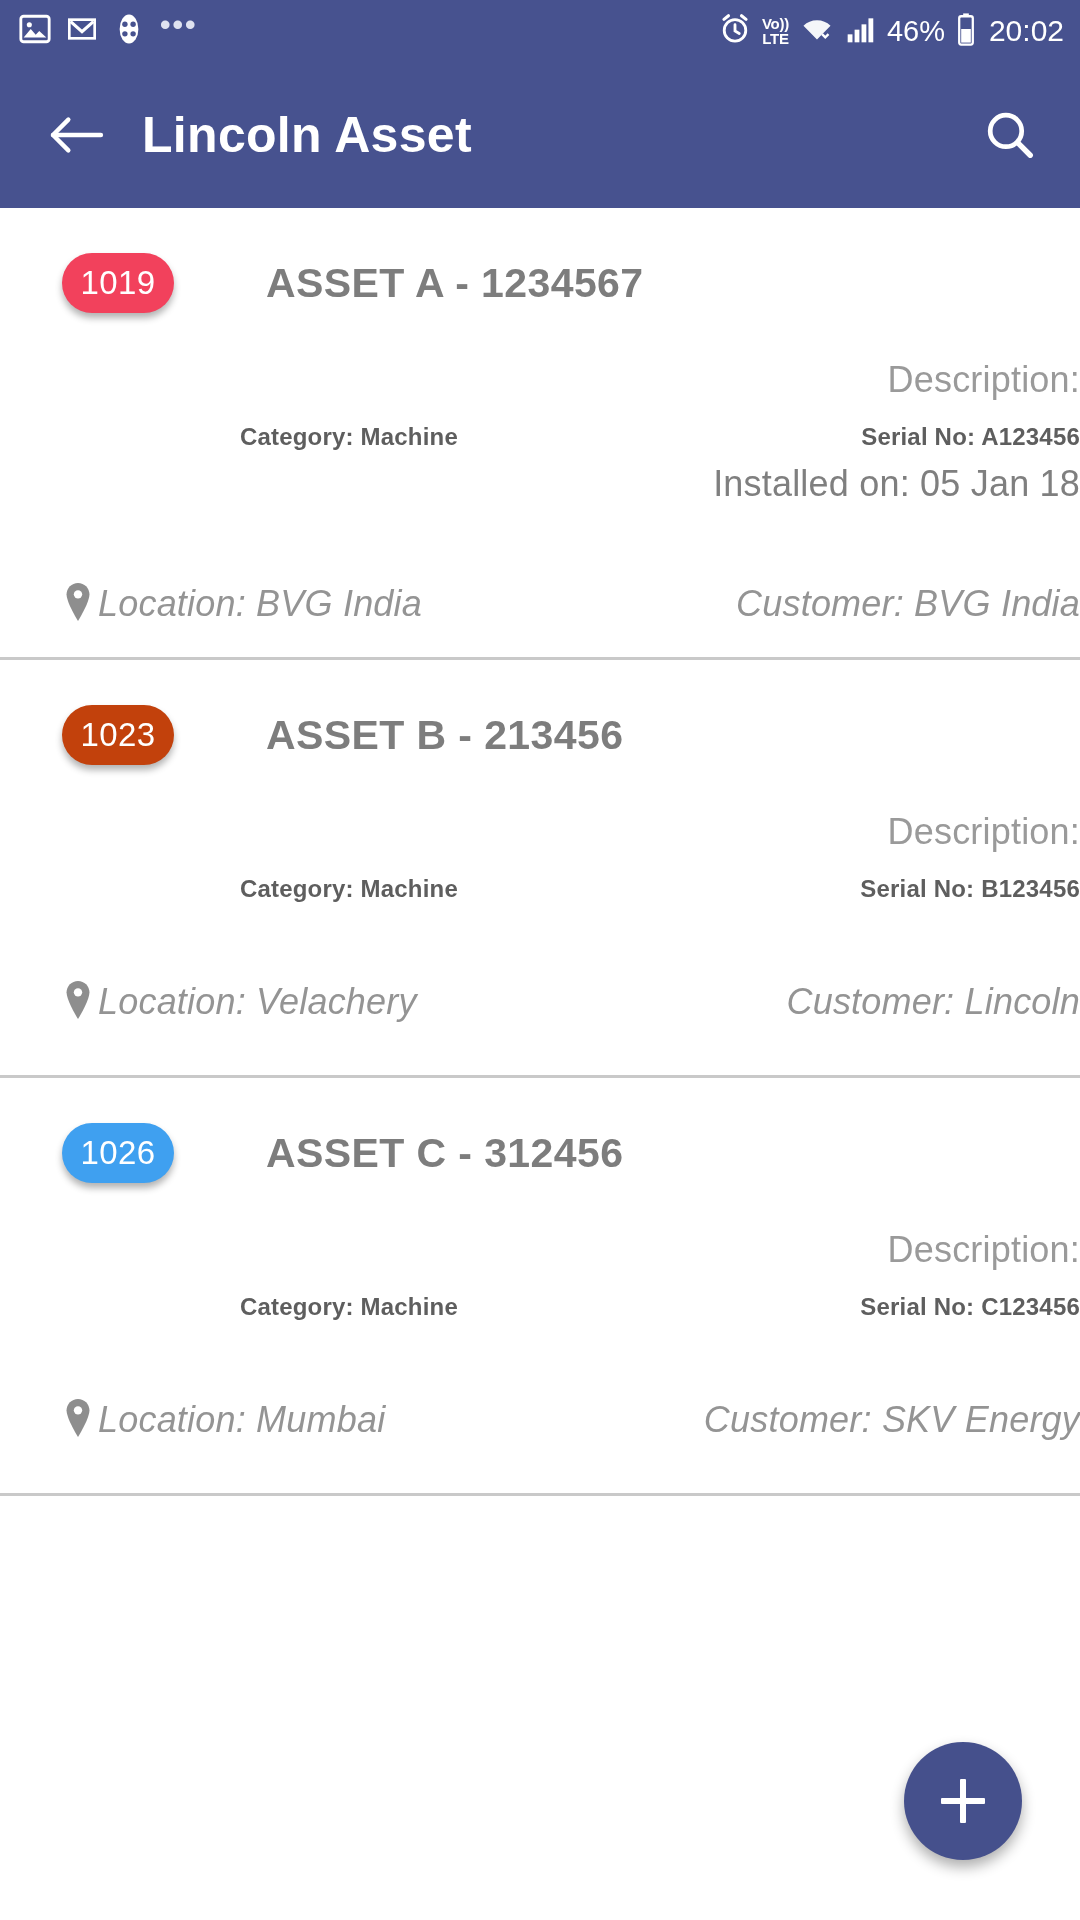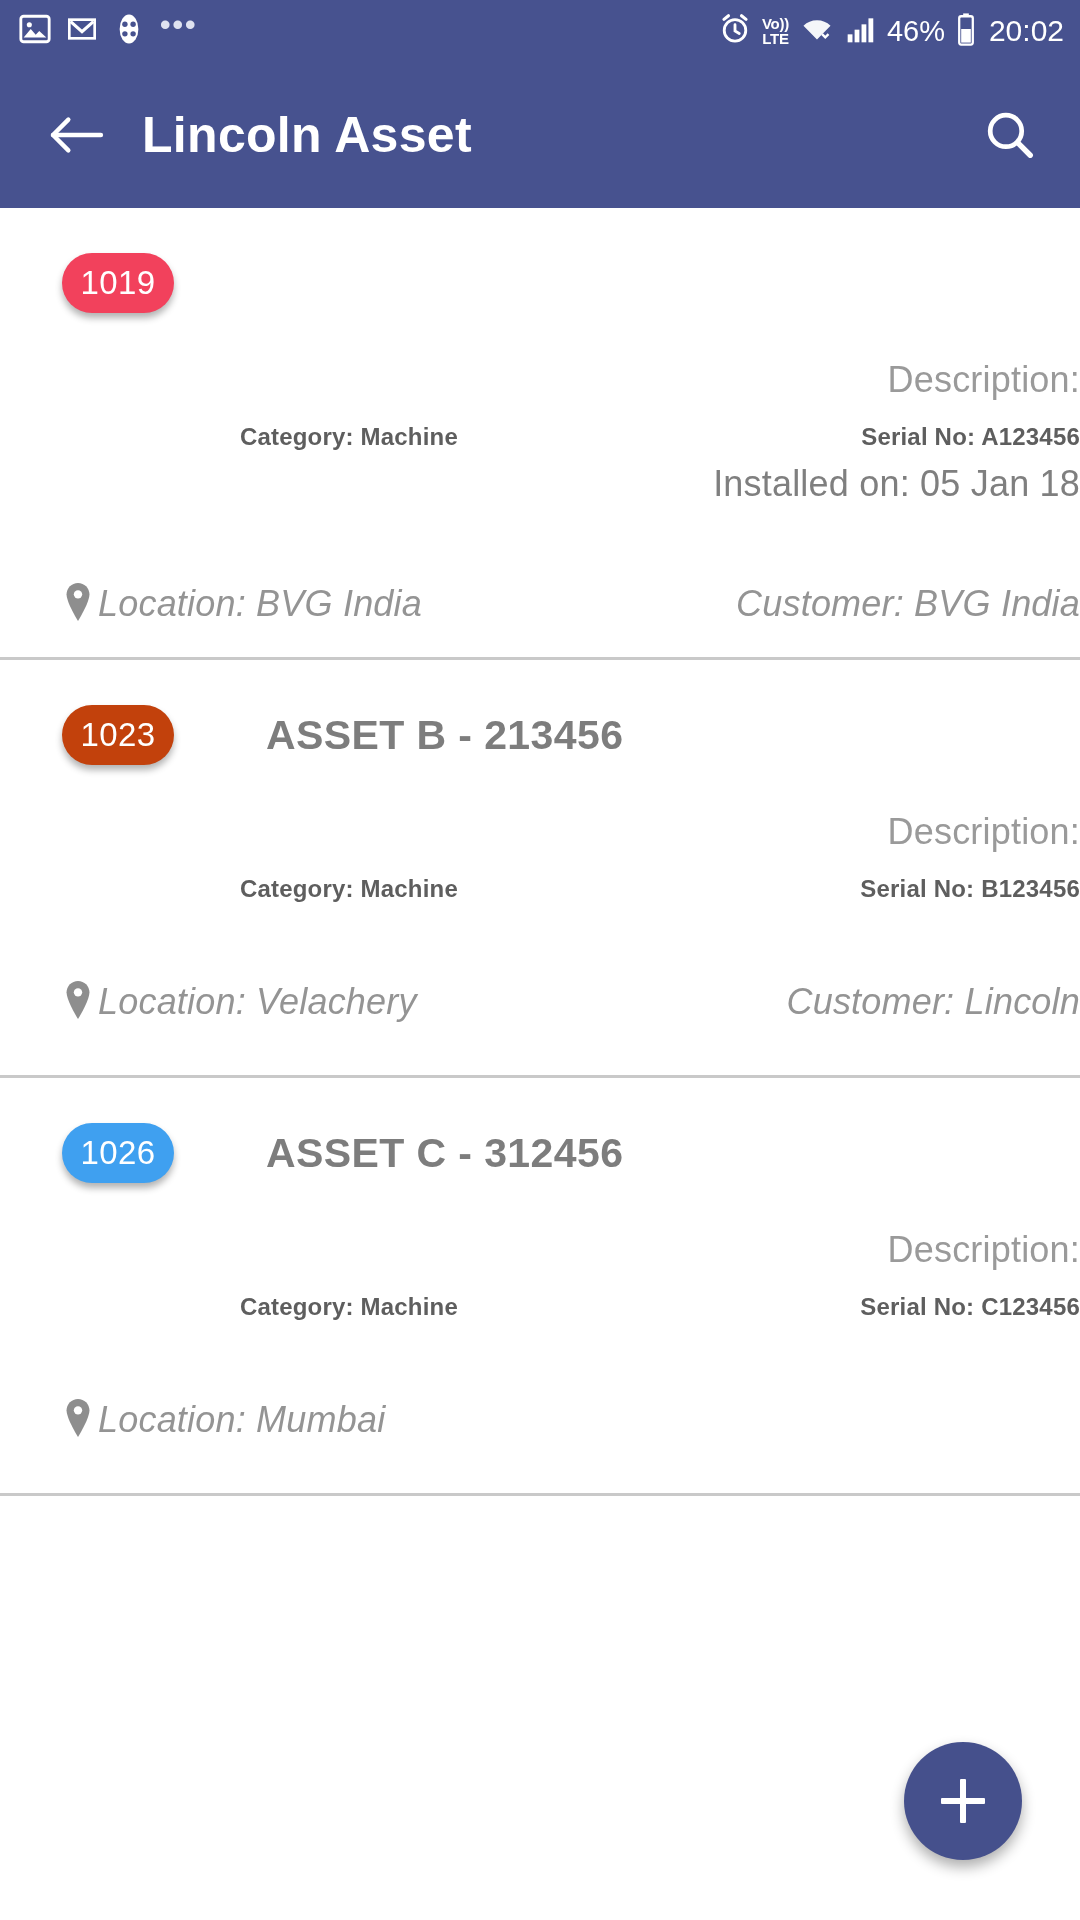--- a/index.html
+++ b/index.html
@@ -343,20 +343,21 @@
         <path d="M15.4 15.4L21 21" stroke="#ffffff" stroke-width="2.4" stroke-linecap="round"></path>
       </svg>
     </div>
   </div>
 
   <div class="list">
 
     <div class="asset-card">
       <div class="card-head">
         <div class="badge" style="background:#f2415c">1019</div>
+        <div class="card-title">ASSET A - 1234567</div>
       </div>
       <div class="desc-line">Description:</div>
       <div class="info-row">
         <div class="info-col-a">
           <div class="bold-info">Category: Machine</div>
         </div>
         <div class="info-col-b">
           <div class="bold-info">Serial No: A123456</div>
         </div>
       </div>
@@ -425,20 +426,23 @@
       <div class="loc-row">
         <div class="loc-col">
           <span class="pin-icon">
             <svg width="32" height="42" viewBox="0 0 16 22">
               <path d="M8 1C4.7 1 2 3.7 2 7c0 4.4 6 14 6 14s6-9.6 6-14c0-3.3-2.7-6-6-6z" fill="#8e8e8e"></path>
               <circle cx="8" cy="7" r="2.2" fill="#ffffff"></circle>
             </svg>
           </span>
           <span class="loc-text">Location: Mumbai</span>
         </div>
+        <div class="cust-col">
+          <span class="cust-text">Customer: SKV Energy</span>
+        </div>
       </div>
       <div class="card-spacer-empty"></div>
     </div>
 
   </div>
 
   <div class="fab">
     <span class="fab-plus"></span>
   </div>
 

